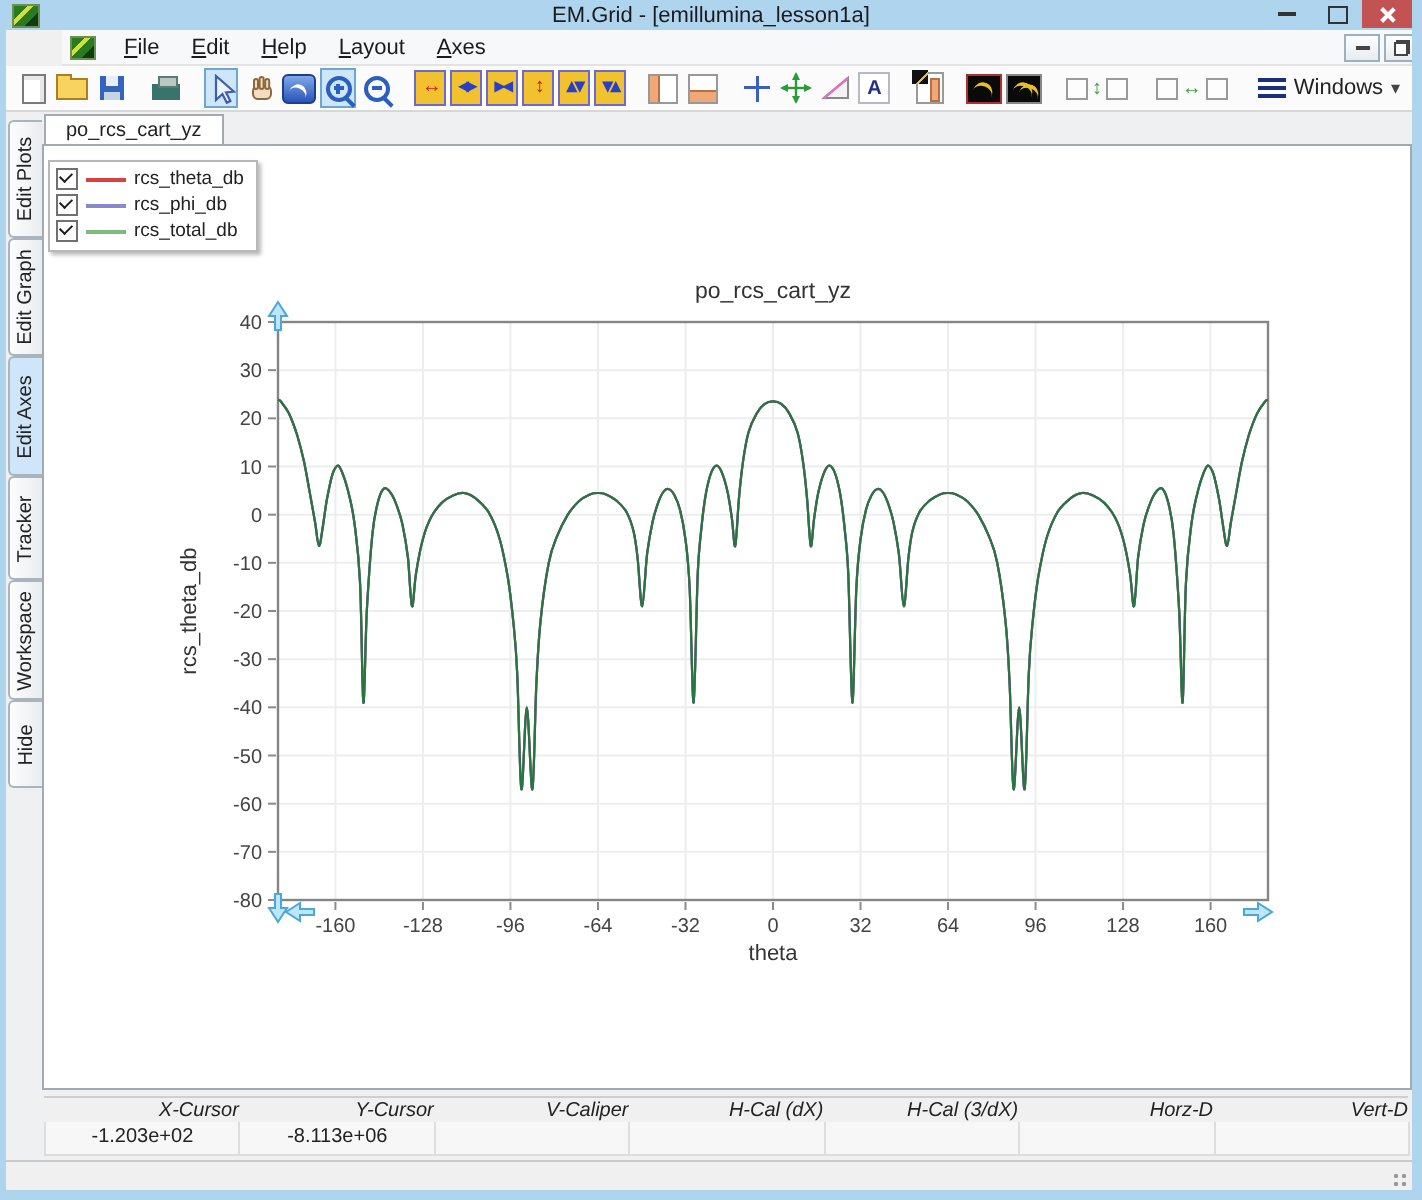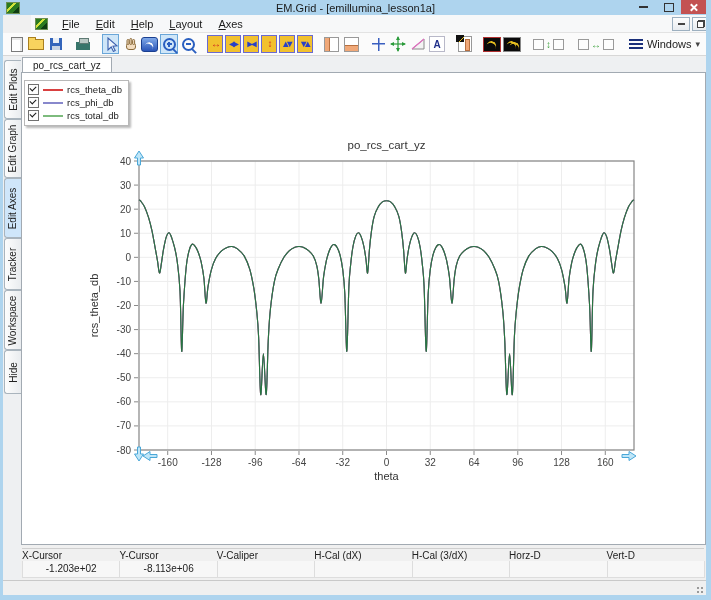--- a/index.html
+++ b/index.html
@@ -89,21 +89,21 @@
   
   #legend{position:absolute;left:2px;top:7px;background:#fff;border:1px solid #b8b8b8;box-shadow:1.5px 1.5px 2px rgba(0,0,0,.28);padding:2px 6px 3px 3px;z-index:15;}
   .legend-row{display:flex;align-items:center;gap:4px;height:13px;}
   .cb{width:9px;height:9px;border:1px solid #707070;background:#fdfdfd;position:relative;cursor:default;}
   .cb::after{content:'';position:absolute;left:1px;top:1px;width:5px;height:3px;border-left:1.6px solid #1a1a1a;border-bottom:1.6px solid #1a1a1a;transform:rotate(-45deg);}
   .sw{width:20px;height:2px;}
   .legend-row .lab{font-size:9.5px;color:#222;}
   
   #status-headers{position:absolute;left:22px;top:548px;width:682px;height:13px;display:flex;background:#f0f0f0;border-top:1px solid #cfcfcf;z-index:20;}
   #status-values{position:absolute;left:22px;top:561px;width:682px;height:17px;display:flex;background:#4c1d95;z-index:20;}
-  .st-cell{flex:1;text-align:left;font-size:10px;color:#222;line-height:13px;}
+  .st-cell{flex:1;text-align:right;font-size:10px;color:#222;line-height:13px;font-style:italic;}
   .st-val{flex:1;text-align:center;font-size:10px;color:#222;line-height:16px;background:#f7f7f7;border:1px solid #ddd;border-top:none;margin-right:-1px;}
   #bottom-strip{position:absolute;left:3px;top:580px;width:703px;height:15px;background:#f0f0f0;border-top:1px solid #c9c9c9;z-index:20;}
   #grip{position:absolute;right:2px;bottom:2px;width:9px;height:9px;background-image:radial-gradient(circle,#9a9a9a 1px,transparent 1.2px);background-size:4px 4px;background-position:bottom right;cursor:nwse-resize;}
 </style>
 </head>
 <body>
 
 <div id="win">
   <div id="titlebar">
     <div id="app-icon"></div>

